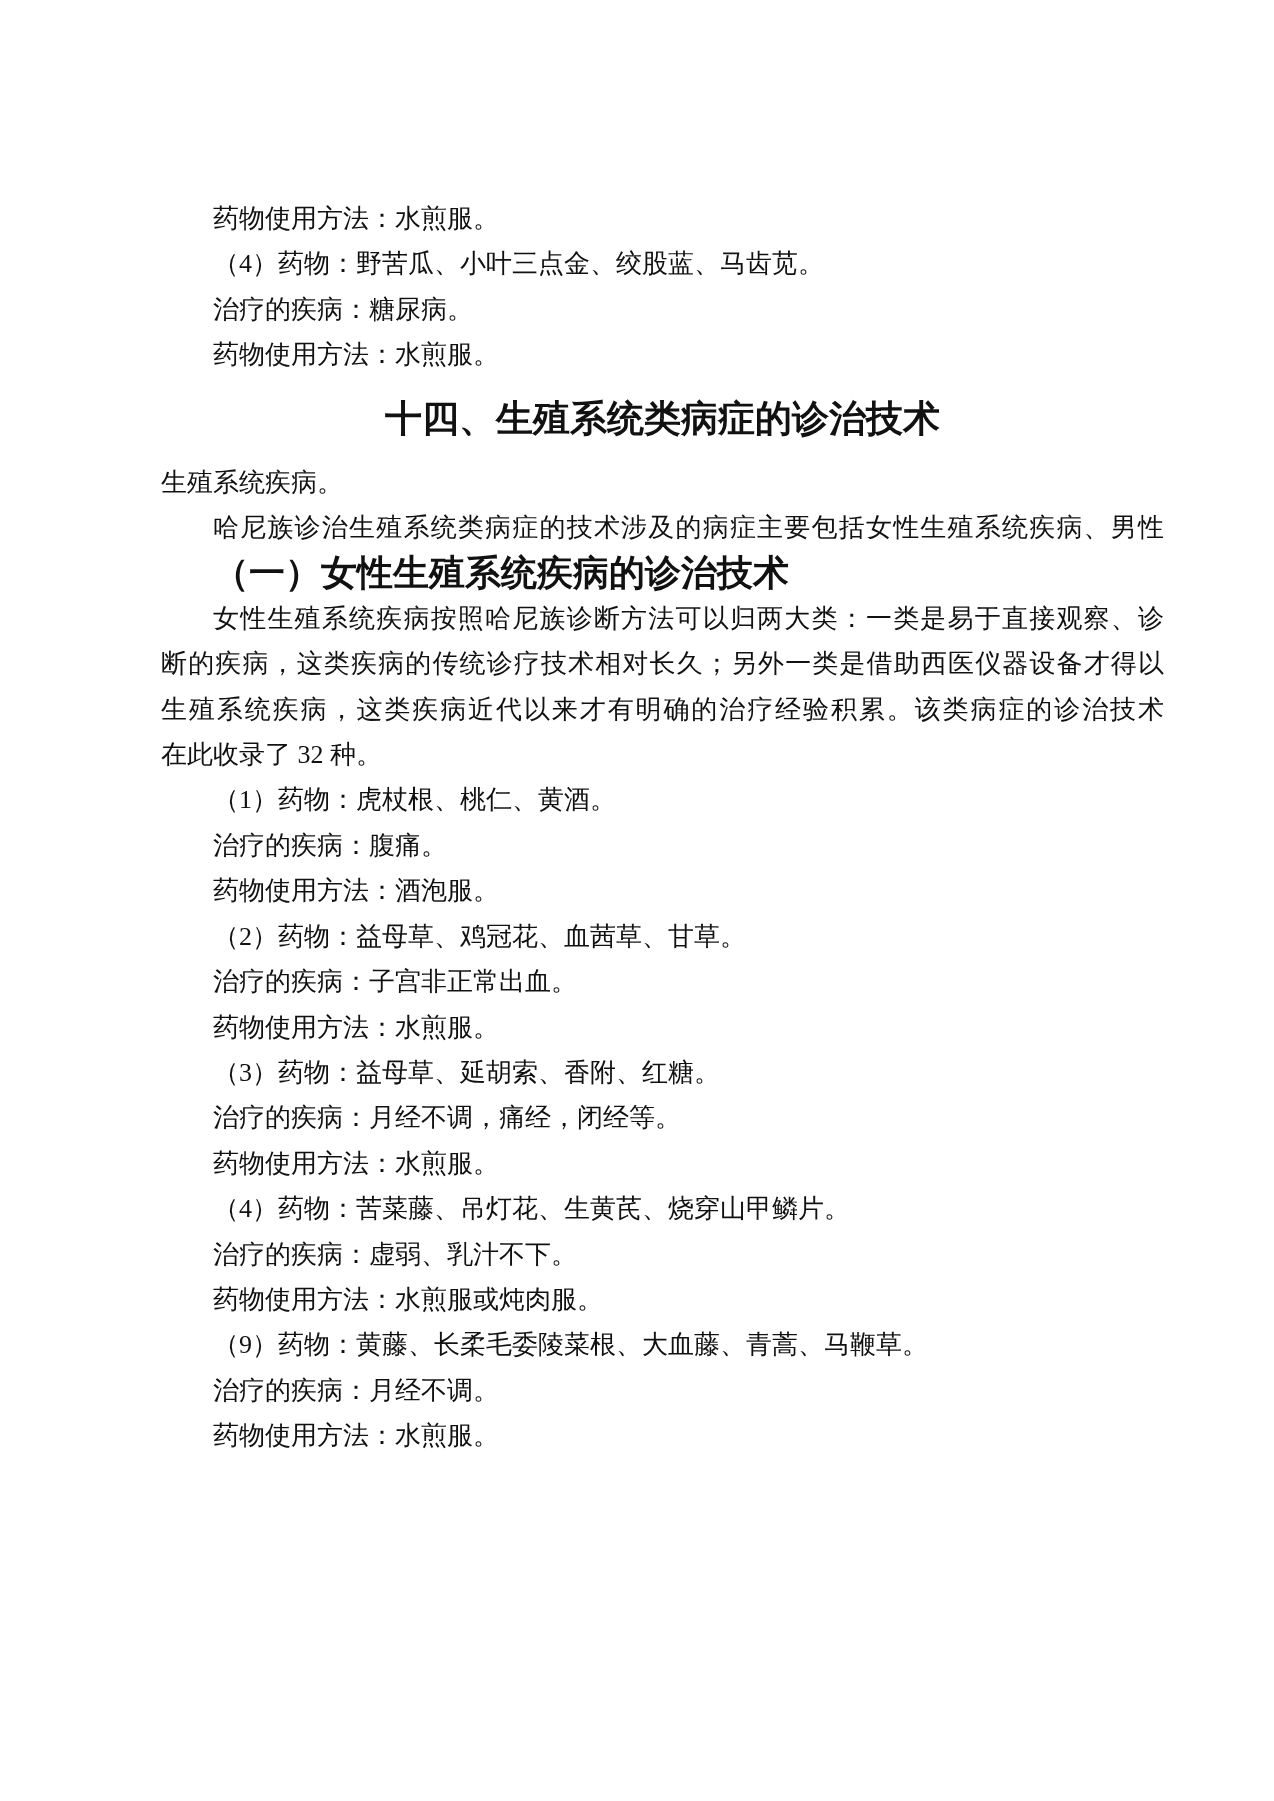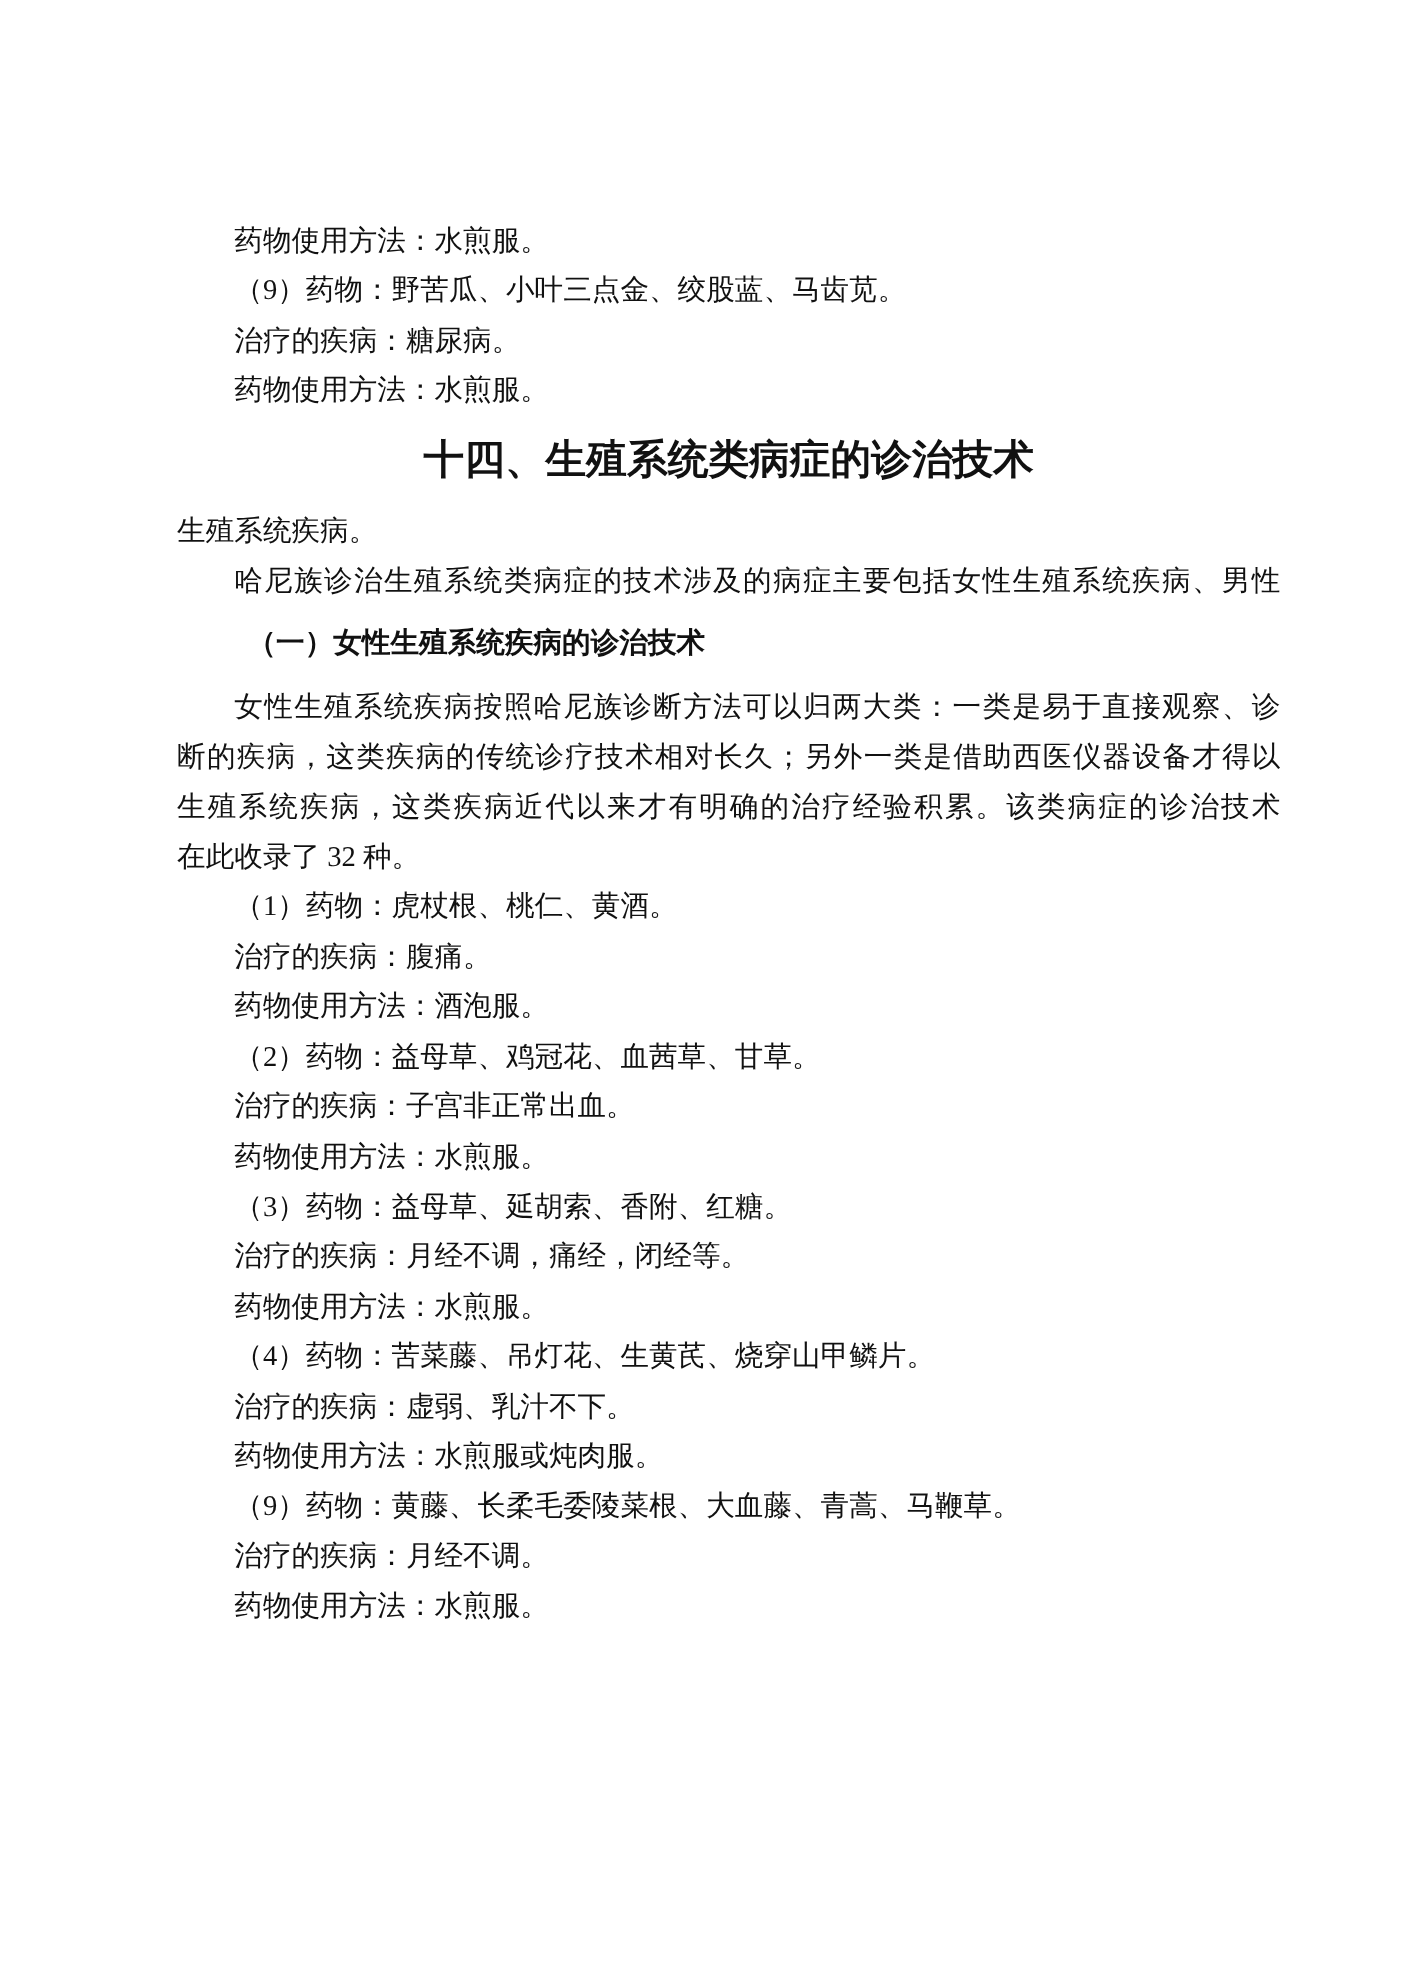--- a/index.html
+++ b/index.html
@@ -34,23 +34,23 @@
     margin: 12px;
     padding: 0;
     font-size: 37px;
     line-height: 58px;
     font-weight: 700;
     text-align: center;
     font-family: "Liberation Serif", serif;
     letter-spacing: 0px;
   }
   .subsection-heading {
-    margin: 12px;
+    margin: 0;
     padding: 0 0 0 52px;
-    font-size: 26px;
+    font-size: 36px;
     line-height: 45.4px;
     font-weight: 700;
     font-family: "Liberation Sans", sans-serif;
   }
   .page-number {
     position: absolute;
     left: 0;
     top: 1706px;
     width: 100%;
     text-align: center;
@@ -60,21 +60,21 @@
     color: #111111;
   }
 </style>
 </head>
 <body>
 
 <div class="page">
   <div class="text-block">
 
     <p class="line indent">药物使用方法：水煎服。</p>
-    <p class="line indent">（9）药物：野苦瓜、小叶三点金、绞股蓝、马齿苋。</p>
+    <p class="line indent">（4）药物：野苦瓜、小叶三点金、绞股蓝、马齿苋。</p>
     <p class="line indent">治疗的疾病：糖尿病。</p>
     <p class="line indent">药物使用方法：水煎服。</p>
 
     <h1 class="section-heading">十四、生殖系统类病症的诊治技术</h1>
 
     <p class="line">生殖系统疾病。</p>
     <p class="line indent stretch">哈尼族诊治生殖系统类病症的技术涉及的病症主要包括女性生殖系统疾病、男性</p>
 
     <h2 class="subsection-heading">（一）女性生殖系统疾病的诊治技术</h2>
 

